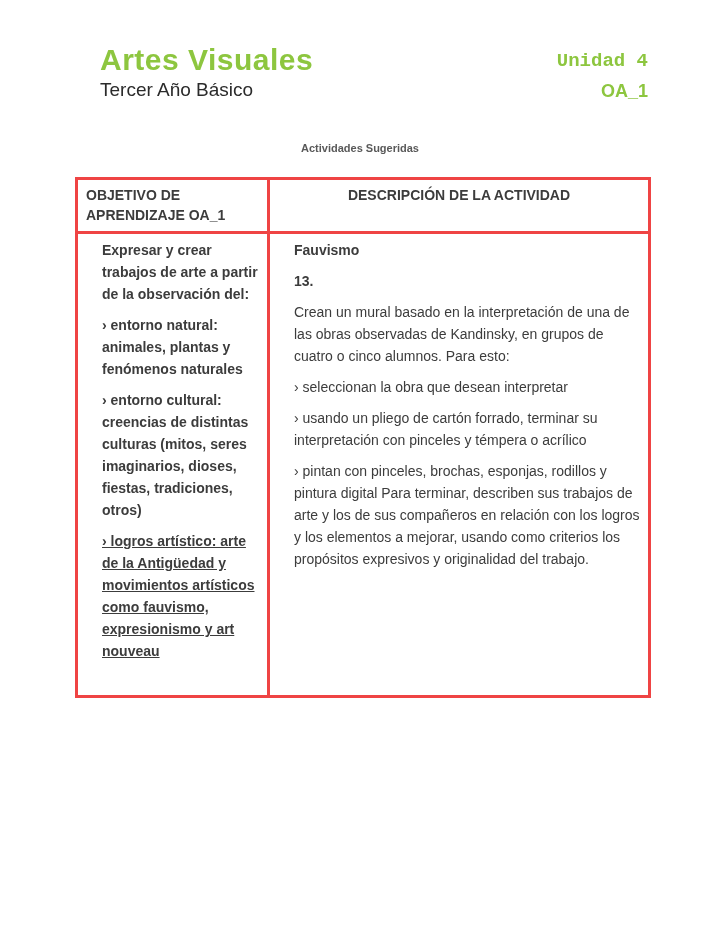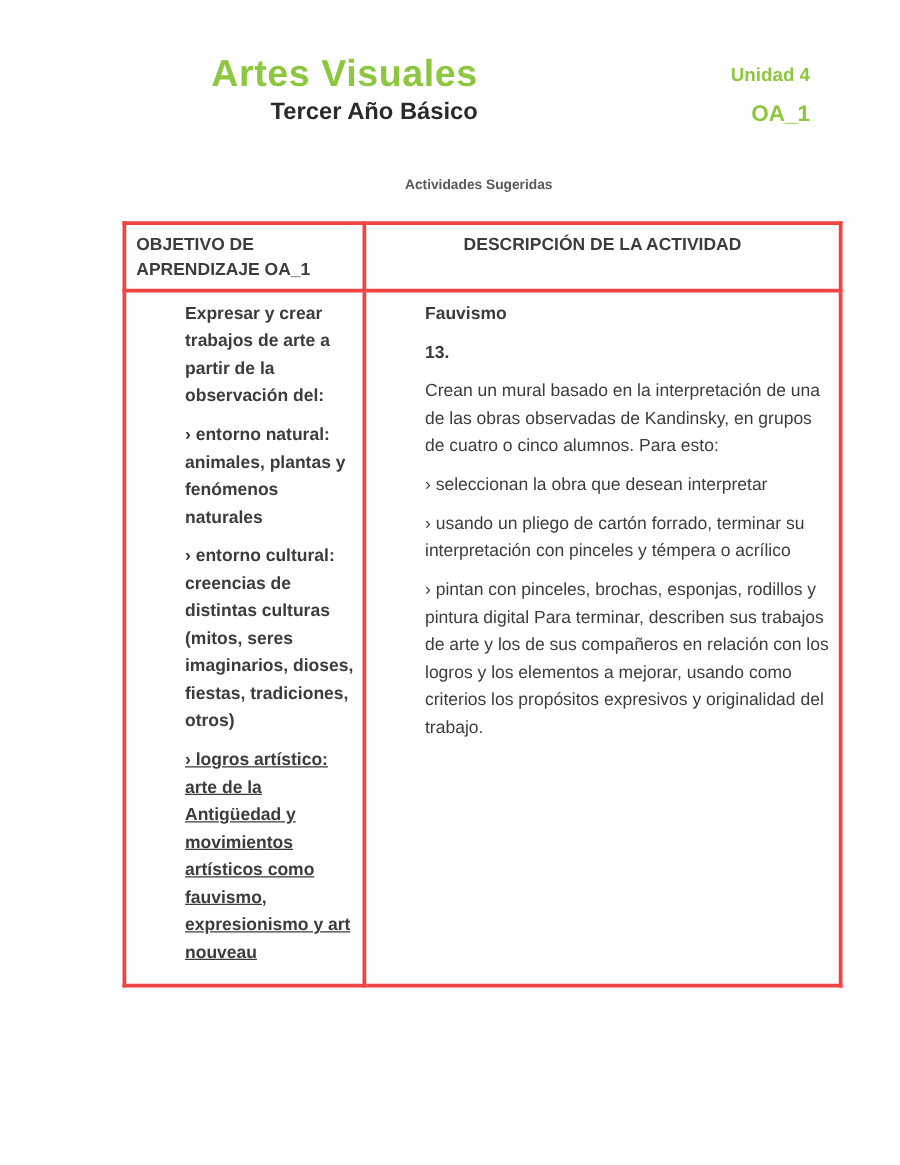--- a/index.html
+++ b/index.html
@@ -1,15 +1,15 @@
 <!DOCTYPE html>
 <html><head>
 <meta charset="utf-8">
 <style>
-  * { box-sizing: border-box; padding-left: 23px; }
+  * { box-sizing: border-box; }
   html, body { margin: 0; padding: 0; }
   body {
     width: 720px;
     height: 932px;
     background: #ffffff;
     font-family: "Liberation Sans", sans-serif;
     color: #3c3c3c;
     position: relative;
     overflow: hidden;
   }
@@ -24,31 +24,30 @@
     font-size: 30px;
     line-height: 32px;
     font-weight: bold;
     color: #8dc63f;
     letter-spacing: 0.5px;
   }
   .grade-subtitle {
     margin: 3px 0 0 0;
     font-size: 19px;
     line-height: 22px;
-    font-weight: bold;
+    font-weight: normal;
     color: #2b2b2b;
-    text-align: right;
   }
   .header-right {
     text-align: right;
     color: #8dc63f;
     font-weight: bold;
     padding-top: 6px;
   }
-  .unit-label { font-size: 15px; line-height: 22px; }
+  .unit-label { font-size: 19px; line-height: 22px; font-family: Liberation Mono, monospace; }
   .oa-label   { font-size: 18px; line-height: 22px; margin-top: 8px; }
   .page-title {
     margin: 40px 0 0 0;
     text-align: center;
     font-size: 11px;
     font-weight: bold;
     color: #595959;
   }
   .activity-table {
     border-collapse: collapse;

